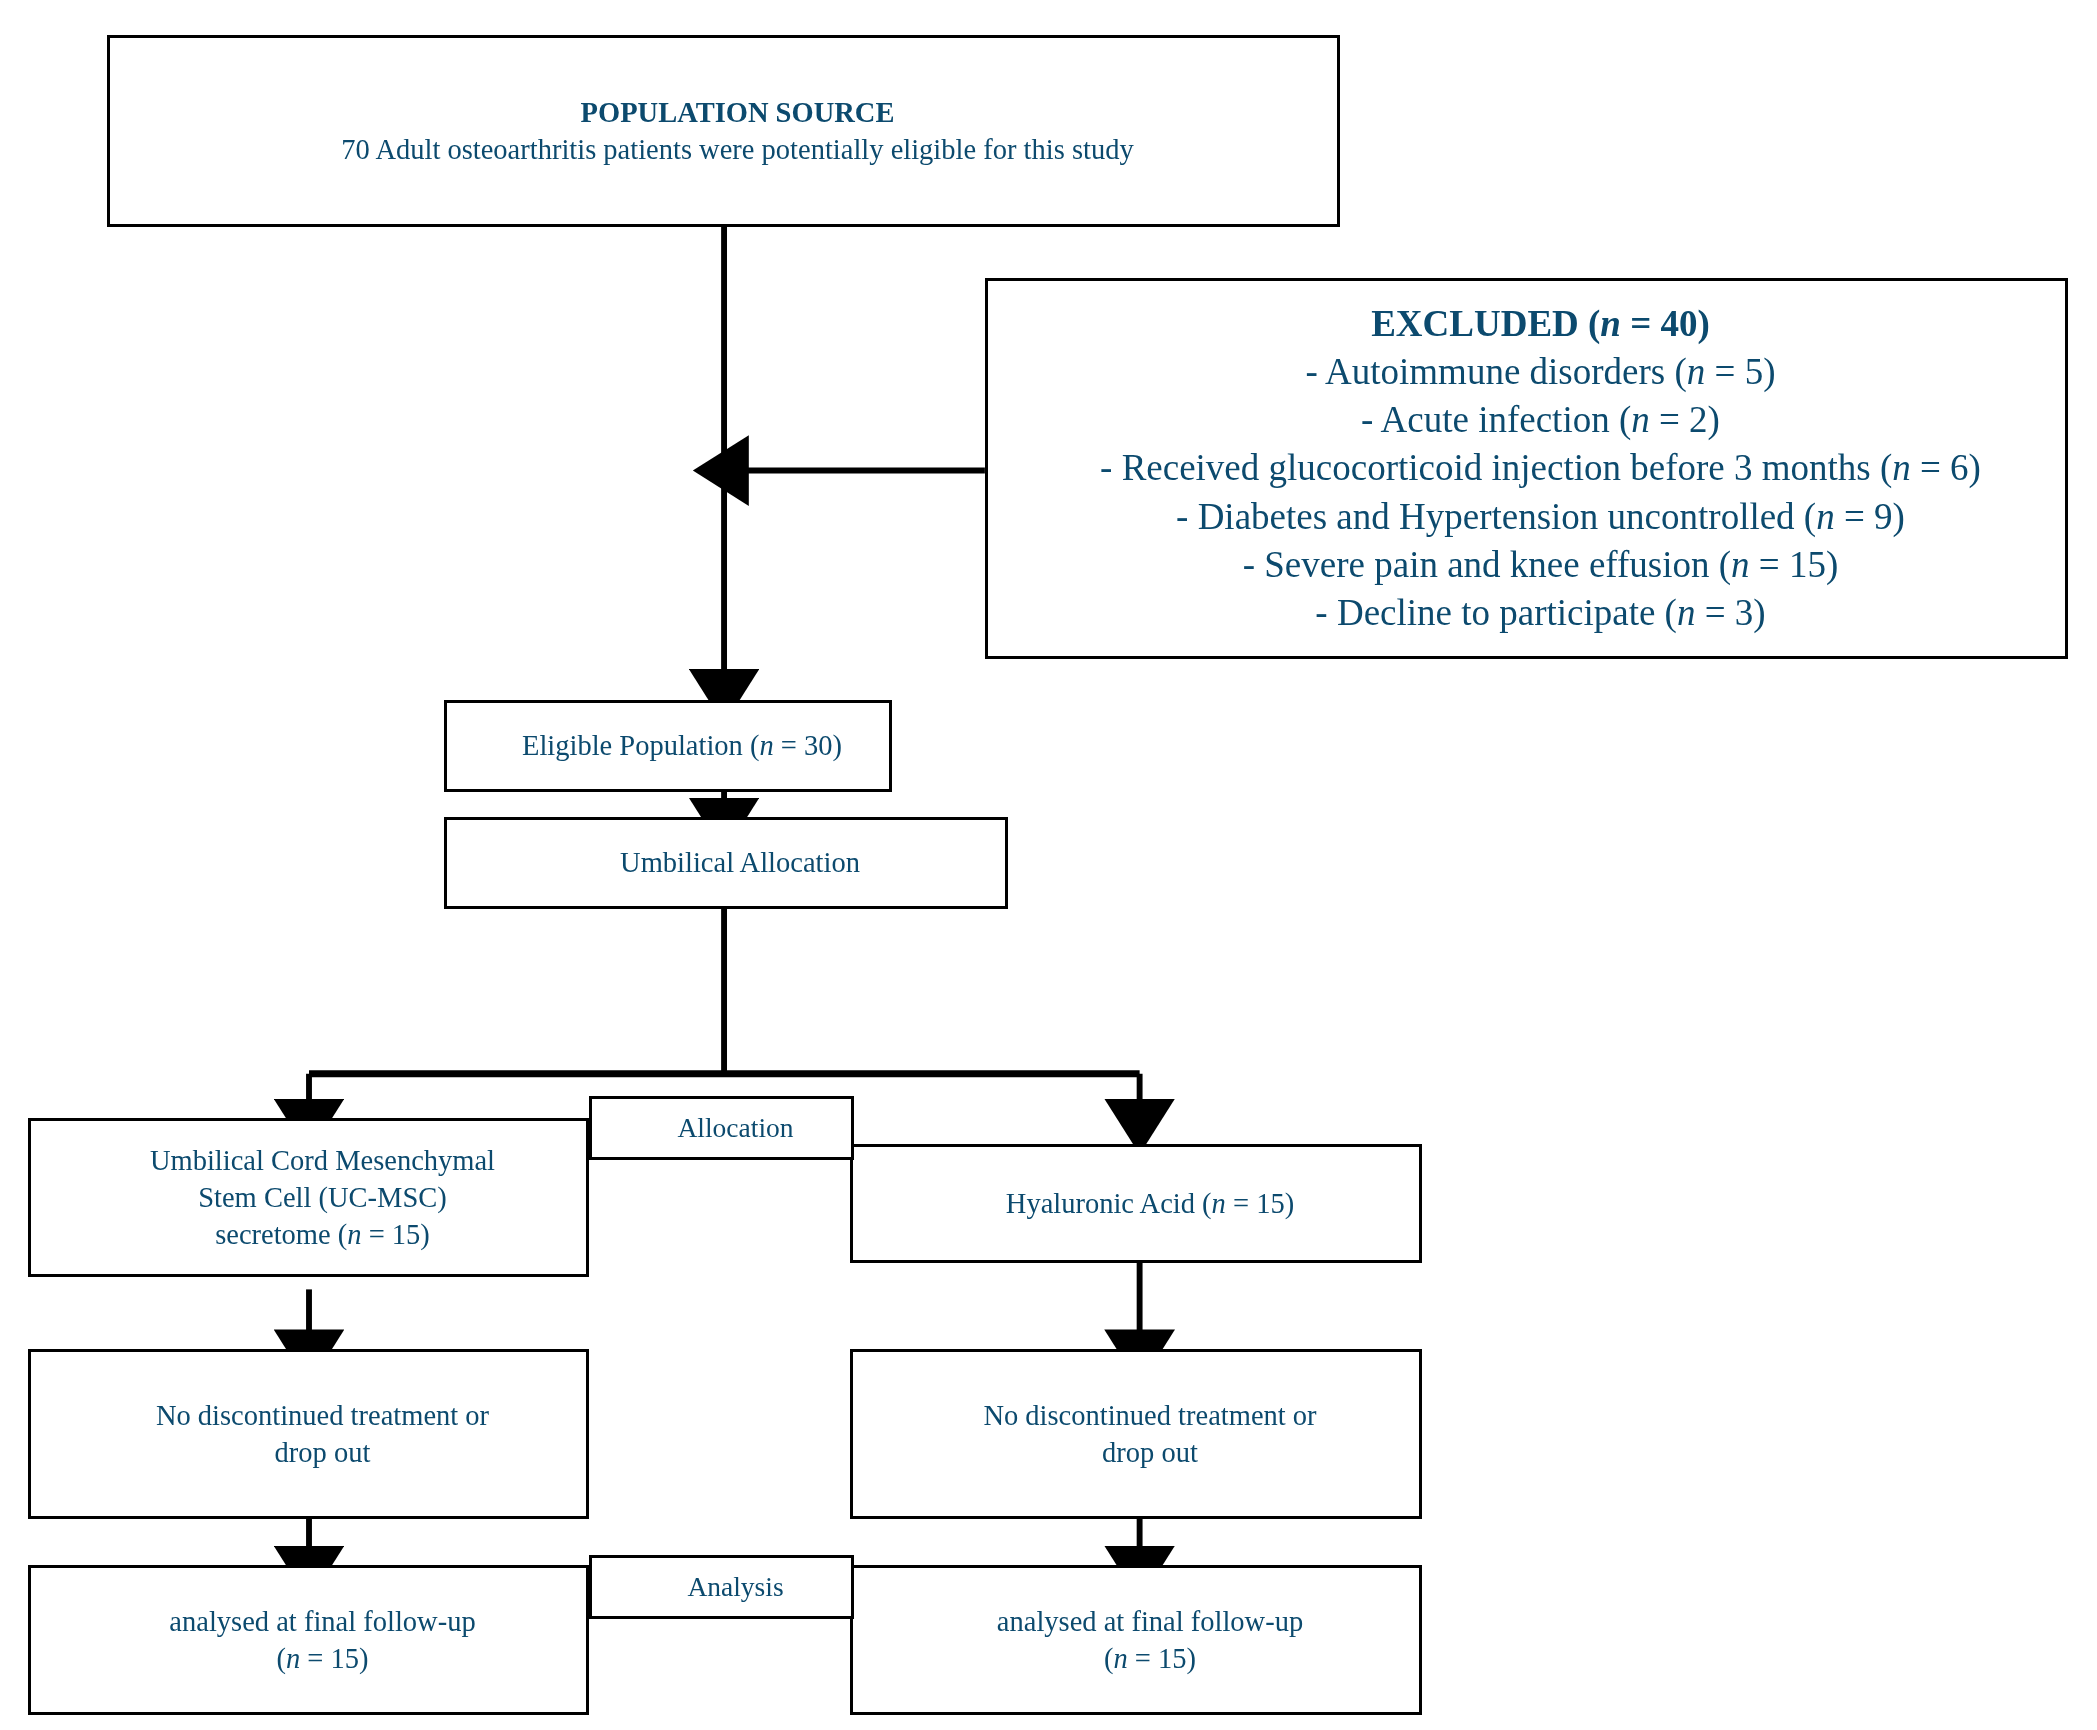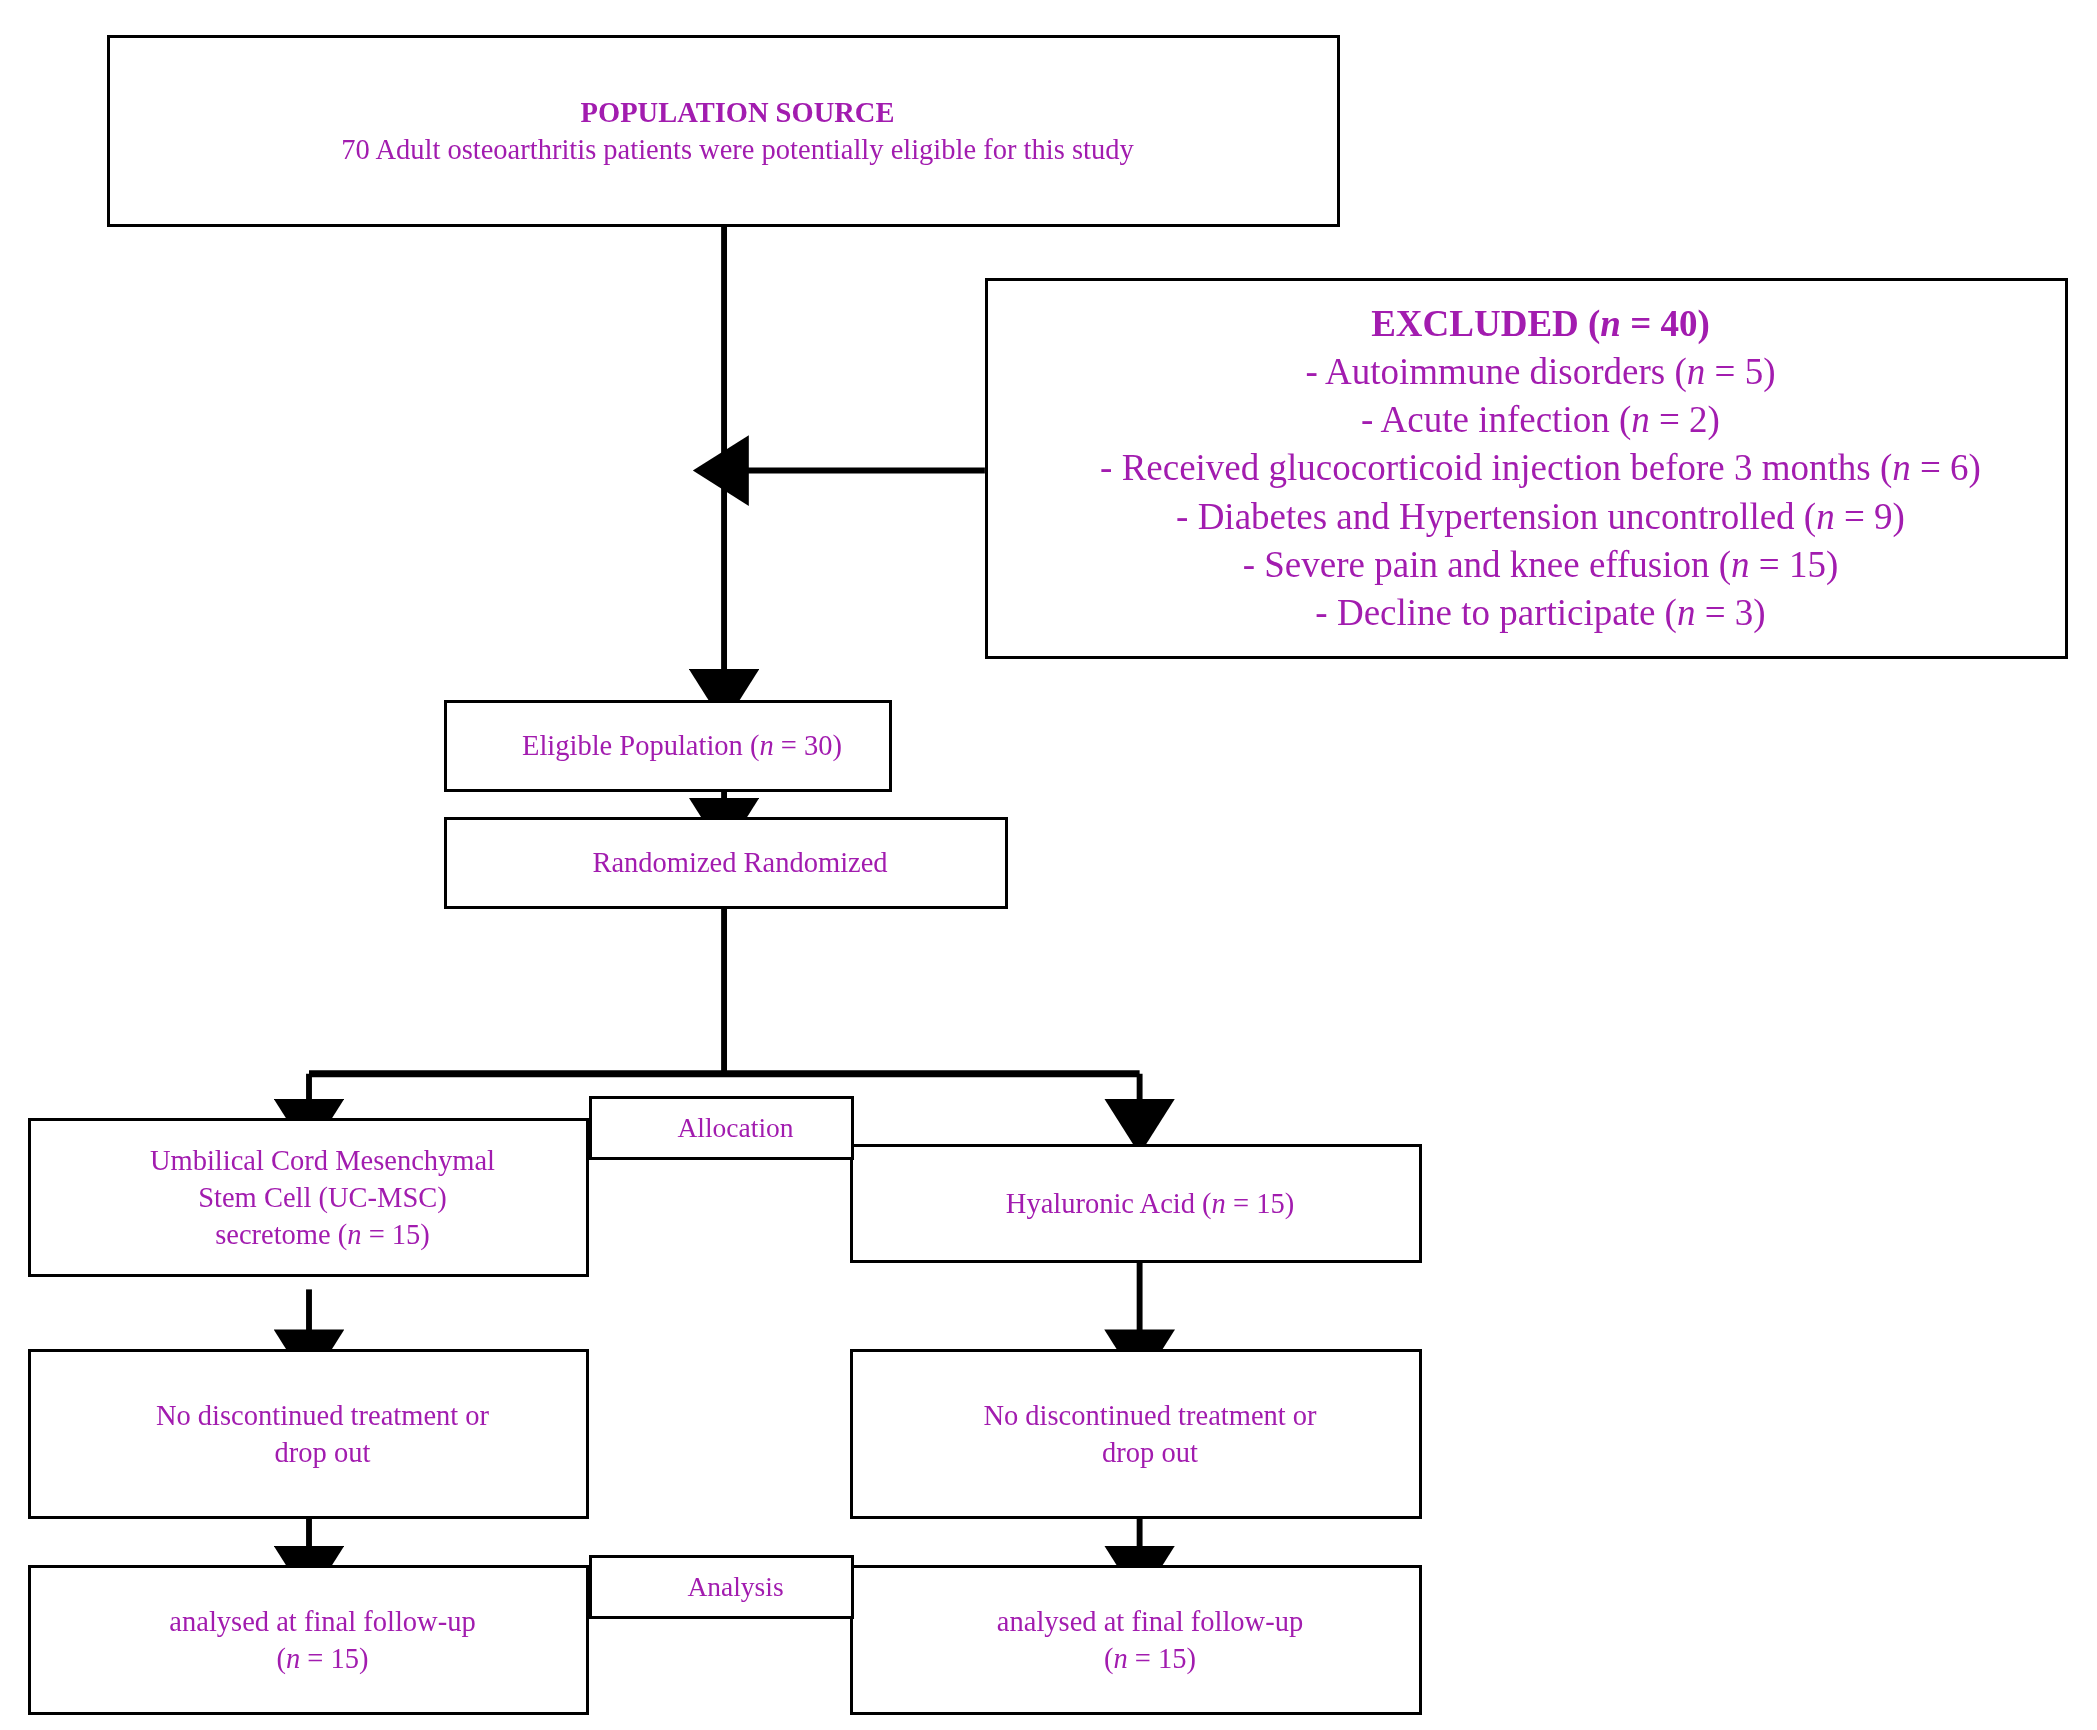--- a/index.html
+++ b/index.html
@@ -10,21 +10,21 @@
     position:absolute;
     box-sizing:border-box;
     border:3.4px solid #000;
     background:#fff;
     display:flex;
     flex-direction:column;
     align-items:center;
     justify-content:center;
     text-align:center;
     font-family:"Liberation Serif",serif;
-    color:#a21caf;
+    color:#0c4a6e;
     line-height:1.30;
     padding-left:28px;
   }
   .box .ln{display:block;white-space:nowrap;}
   .t-title{font-weight:bold;}
   .ital{font-style:italic;}
   .stage-label{z-index:40;}
   .f-main{font-size:28.5px;}
   .f-excl{font-size:37px;}
   .f-stage{font-size:27.5px;}
@@ -77,21 +77,21 @@
     <span class="ln">-   Diabetes and Hypertension uncontrolled (<span class="ital">n</span> = 9)</span>
     <span class="ln">-   Severe pain and knee effusion (<span class="ital">n</span> = 15)</span>
     <span class="ln">-   Decline to participate (<span class="ital">n</span> = 3)</span>
   </div>
 
   <div class="box f-main" style="left:444px;top:700px;width:448px;height:92px;">
     <span class="ln">Eligible Population (<span class="ital">n</span> = 30)</span>
   </div>
 
   <div class="box f-main" style="left:444px;top:817px;width:564px;height:92px;">
-    <span class="ln">Randomized Randomized</span>
+    <span class="ln">Umbilical Allocation</span>
   </div>
 
   <div class="box f-stage stage-label" style="left:589px;top:1096px;width:265px;height:64px;">
     <span class="ln">Allocation</span>
   </div>
 
 
   <div class="box f-stage stage-label" style="left:589px;top:1555px;width:265px;height:64px;">
     <span class="ln">Analysis</span>
   </div>

